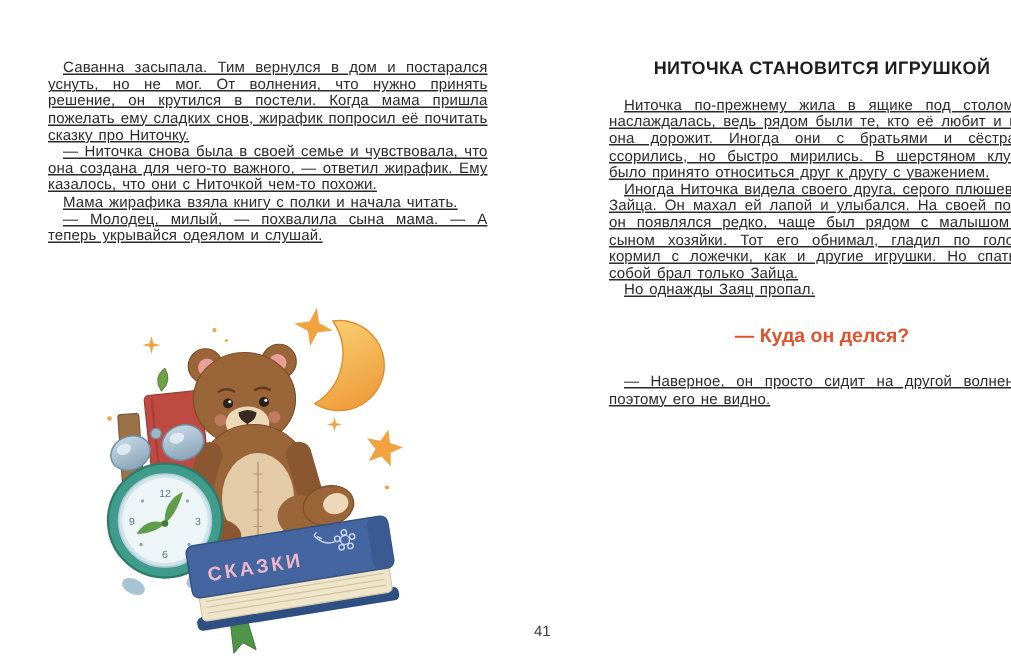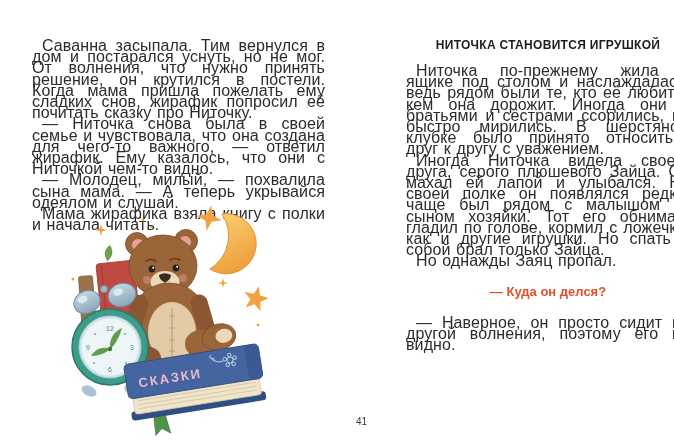--- a/index.html
+++ b/index.html
@@ -16,22 +16,22 @@
     --pages:#efe5cb;
   }
   html,body{margin:0;padding:0;}
   body{
     width:674px;height:441px;position:relative;background:#ffffff;
     font-family:"Liberation Sans","DejaVu Sans",sans-serif;
     color:var(--ink);overflow:hidden;
   }
   .col{position:absolute;}
   .col p{
-    margin:0;font-size:16px;line-height:11.2px;text-align:justify;
-    text-indent:10px;letter-spacing:0.1px;word-spacing:1px;color:var(--ink);
+    margin:0;font-size:10px;line-height:11.2px;text-align:justify;
+    text-indent:10px;letter-spacing:0.1px;word-spacing:1px;color:var(--ink);text-decoration:underline;
   }
   .left-col{left:32px;top:40px;width:293px;}
   .right-col{left:376px;top:38px;width:284px;margin-left:30px;}
   .chapter-title{
     font-size:12px;font-weight:bold;text-align:center;color:#1d1d1d;
     letter-spacing:0.3px;margin:0 0 13px 0;
   }
   .section-heading{
     font-size:13px;font-weight:bold;text-align:center;color:var(--accent);
     margin:17px 0 18px 0;
@@ -45,23 +45,23 @@
   svg text.book-title{
     font-family:"Liberation Sans","DejaVu Sans",sans-serif;font-size:13px;
     font-weight:bold;letter-spacing:2px;fill:#edb9c8;
   }
 </style>
 </head>
 <body>
 
 <div class="col left-col">
   <p>Саванна засыпала. Тим вернулся в дом и постарался уснуть, но не мог. От волнения, что нужно принять решение, он крутился в постели. Когда мама пришла пожелать ему сладких снов, жирафик попросил её почитать сказку про Ниточку.</p>
-  <p>— Ниточка снова была в своей семье и чувствовала, что она создана для чего-то важного, — ответил жирафик. Ему казалось, что они с Ниточкой чем-то видно.</p>
+  <p>— Ниточка снова была в своей семье и чувствовала, что она создана для чего-то важного, — ответил жирафик. Ему казалось, что они с Ниточкой чем-то похожи.</p>
+  <p>Мама жирафика взяла книгу с полки и начала читать.</p>
   <p>— Молодец, милый, — похвалила сына мама. — А теперь укрывайся одеялом и слушай.</p>
-  <p>Мама жирафика взяла книгу с полки и начала читать.</p>
 </div>
 
 <div class="illustration">
 <svg width="262" height="243" viewBox="0 0 260 243" xmlns="http://www.w3.org/2000/svg">
   <defs>
     <linearGradient id="moonGrad" x1="0" y1="0" x2="0.4" y2="1">
       <stop offset="0" stop-color="#fbd375"></stop>
           <stop offset="1" stop-color="#ef9f3e"></stop>
     </linearGradient>
     <linearGradient id="bellGrad" x1="0" y1="0" x2="0" y2="1">

